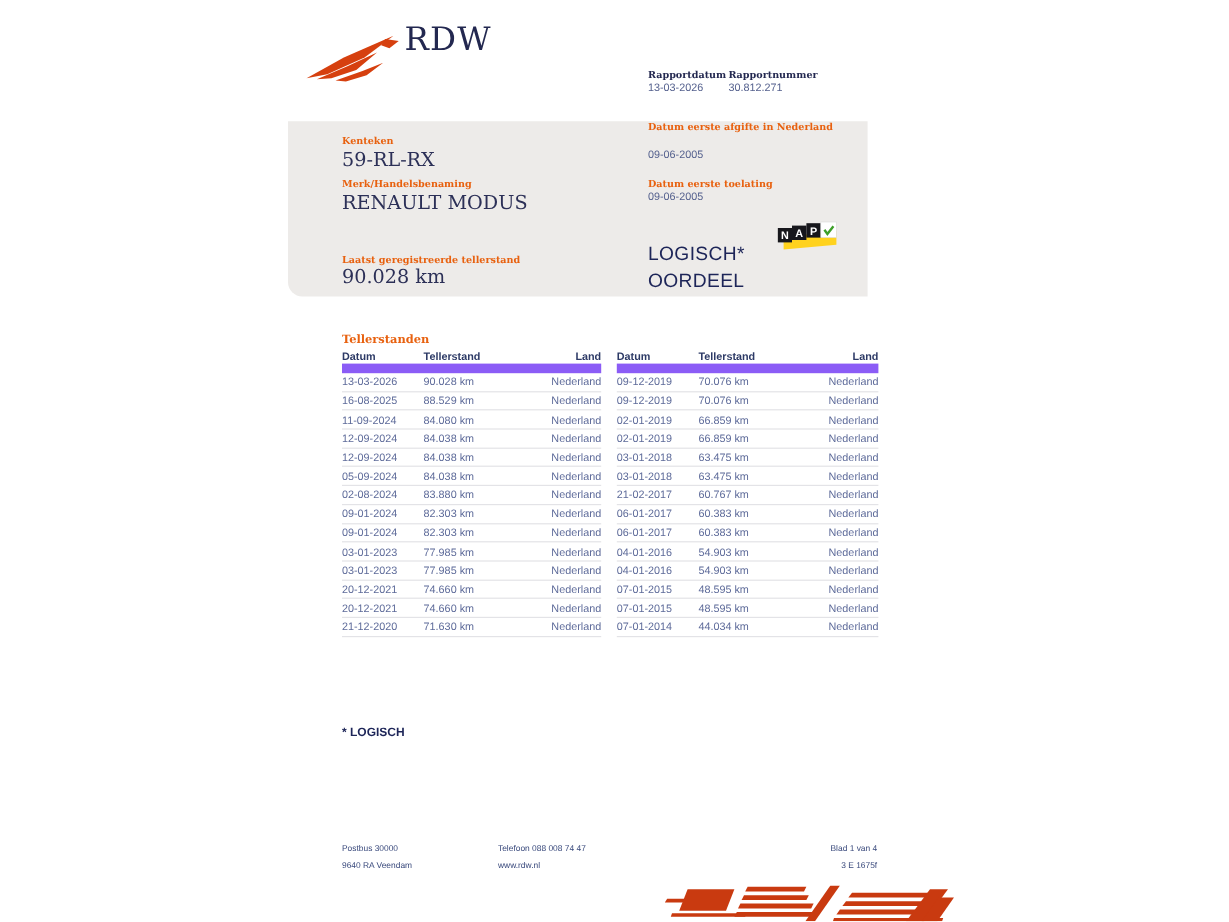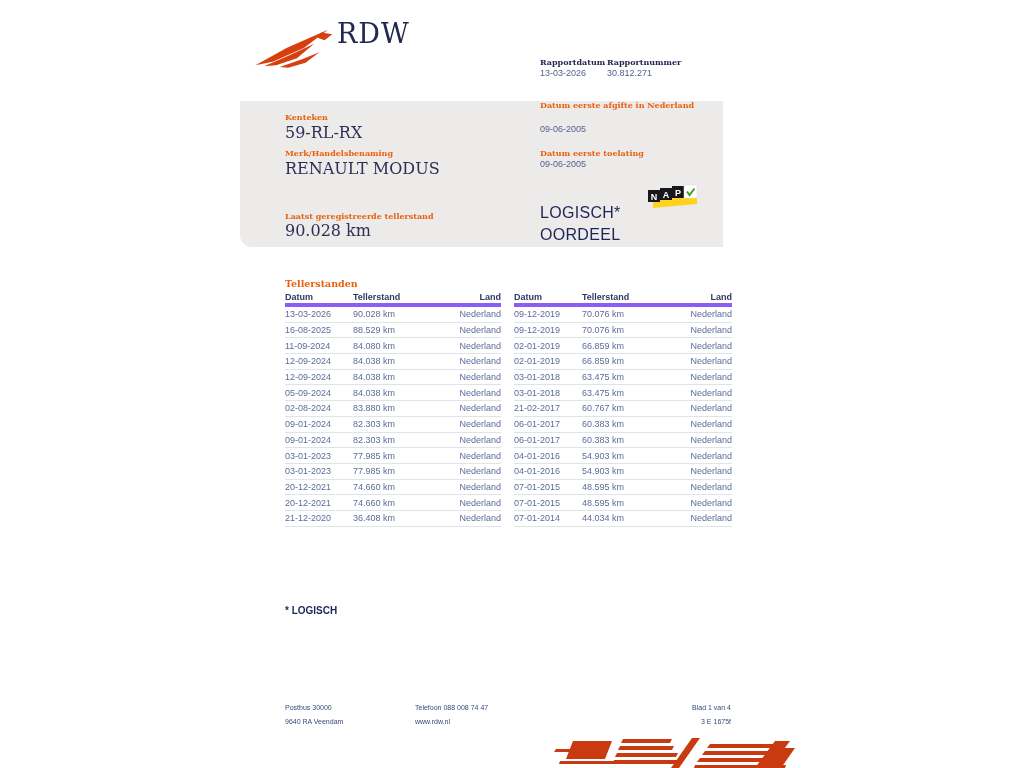--- a/index.html
+++ b/index.html
@@ -28,21 +28,21 @@
            letter-spacing:.3px;color:#1d2558;line-height:22px;margin-top:16px;}
   .nap-logo{position:absolute;left:648px;top:183px;width:50px;height:27px;}
 
   
   .tbl-title{position:absolute;left:285px;top:278px;font-family:"DejaVu Serif",serif;
              font-weight:bold;font-size:9.5px;color:#e8610f;}
   .tbl{position:absolute;top:291px;font-size:9px;color:#5e6b9a;}
   .tbl.left{left:285px;width:216px;}
   .tbl.right{left:514px;width:218px;}
   .trow{display:flex;height:14.7px;align-items:center;border-bottom:1px solid #e3e3e7;}
-  .thead{font-weight:bold;color:#2d3a66;border-bottom:4px solid #8b5cf6;height:12px;}
+  .thead{font-weight:bold;color:#2d3a66;border-bottom:8px solid #8b5cf6;height:12px;}
   .c1{width:68px;}
   .c2{flex:1;text-align:left;}
   .c3{width:62px;text-align:right;}
 
   
   .fn-title{position:absolute;left:285px;top:605px;font-size:10px;font-weight:900;color:#1d2558;}
   .fn-text{position:absolute;left:285px;top:620px;width:455px;font-size:9px;
            line-height:14px;color:#e06a43;}
 
   
@@ -187,21 +187,21 @@
         </div>
 
         <div class="trow">
           <span class="c1">20-12-2021</span>
           <span class="c2">74.660 km</span>
           <span class="c3">Nederland</span>
         </div>
 
         <div class="trow">
           <span class="c1">21-12-2020</span>
-          <span class="c2">36.408 km</span>
+          <span class="c2">71.630 km</span>
           <span class="c3">Nederland</span>
         </div>
       </div>
   </div>
 
   <div class="tbl right">
     <div class="trow thead">
       <span class="c1">Datum</span>
       <span class="c2">Tellerstand</span>
       <span class="c3">Land</span>

